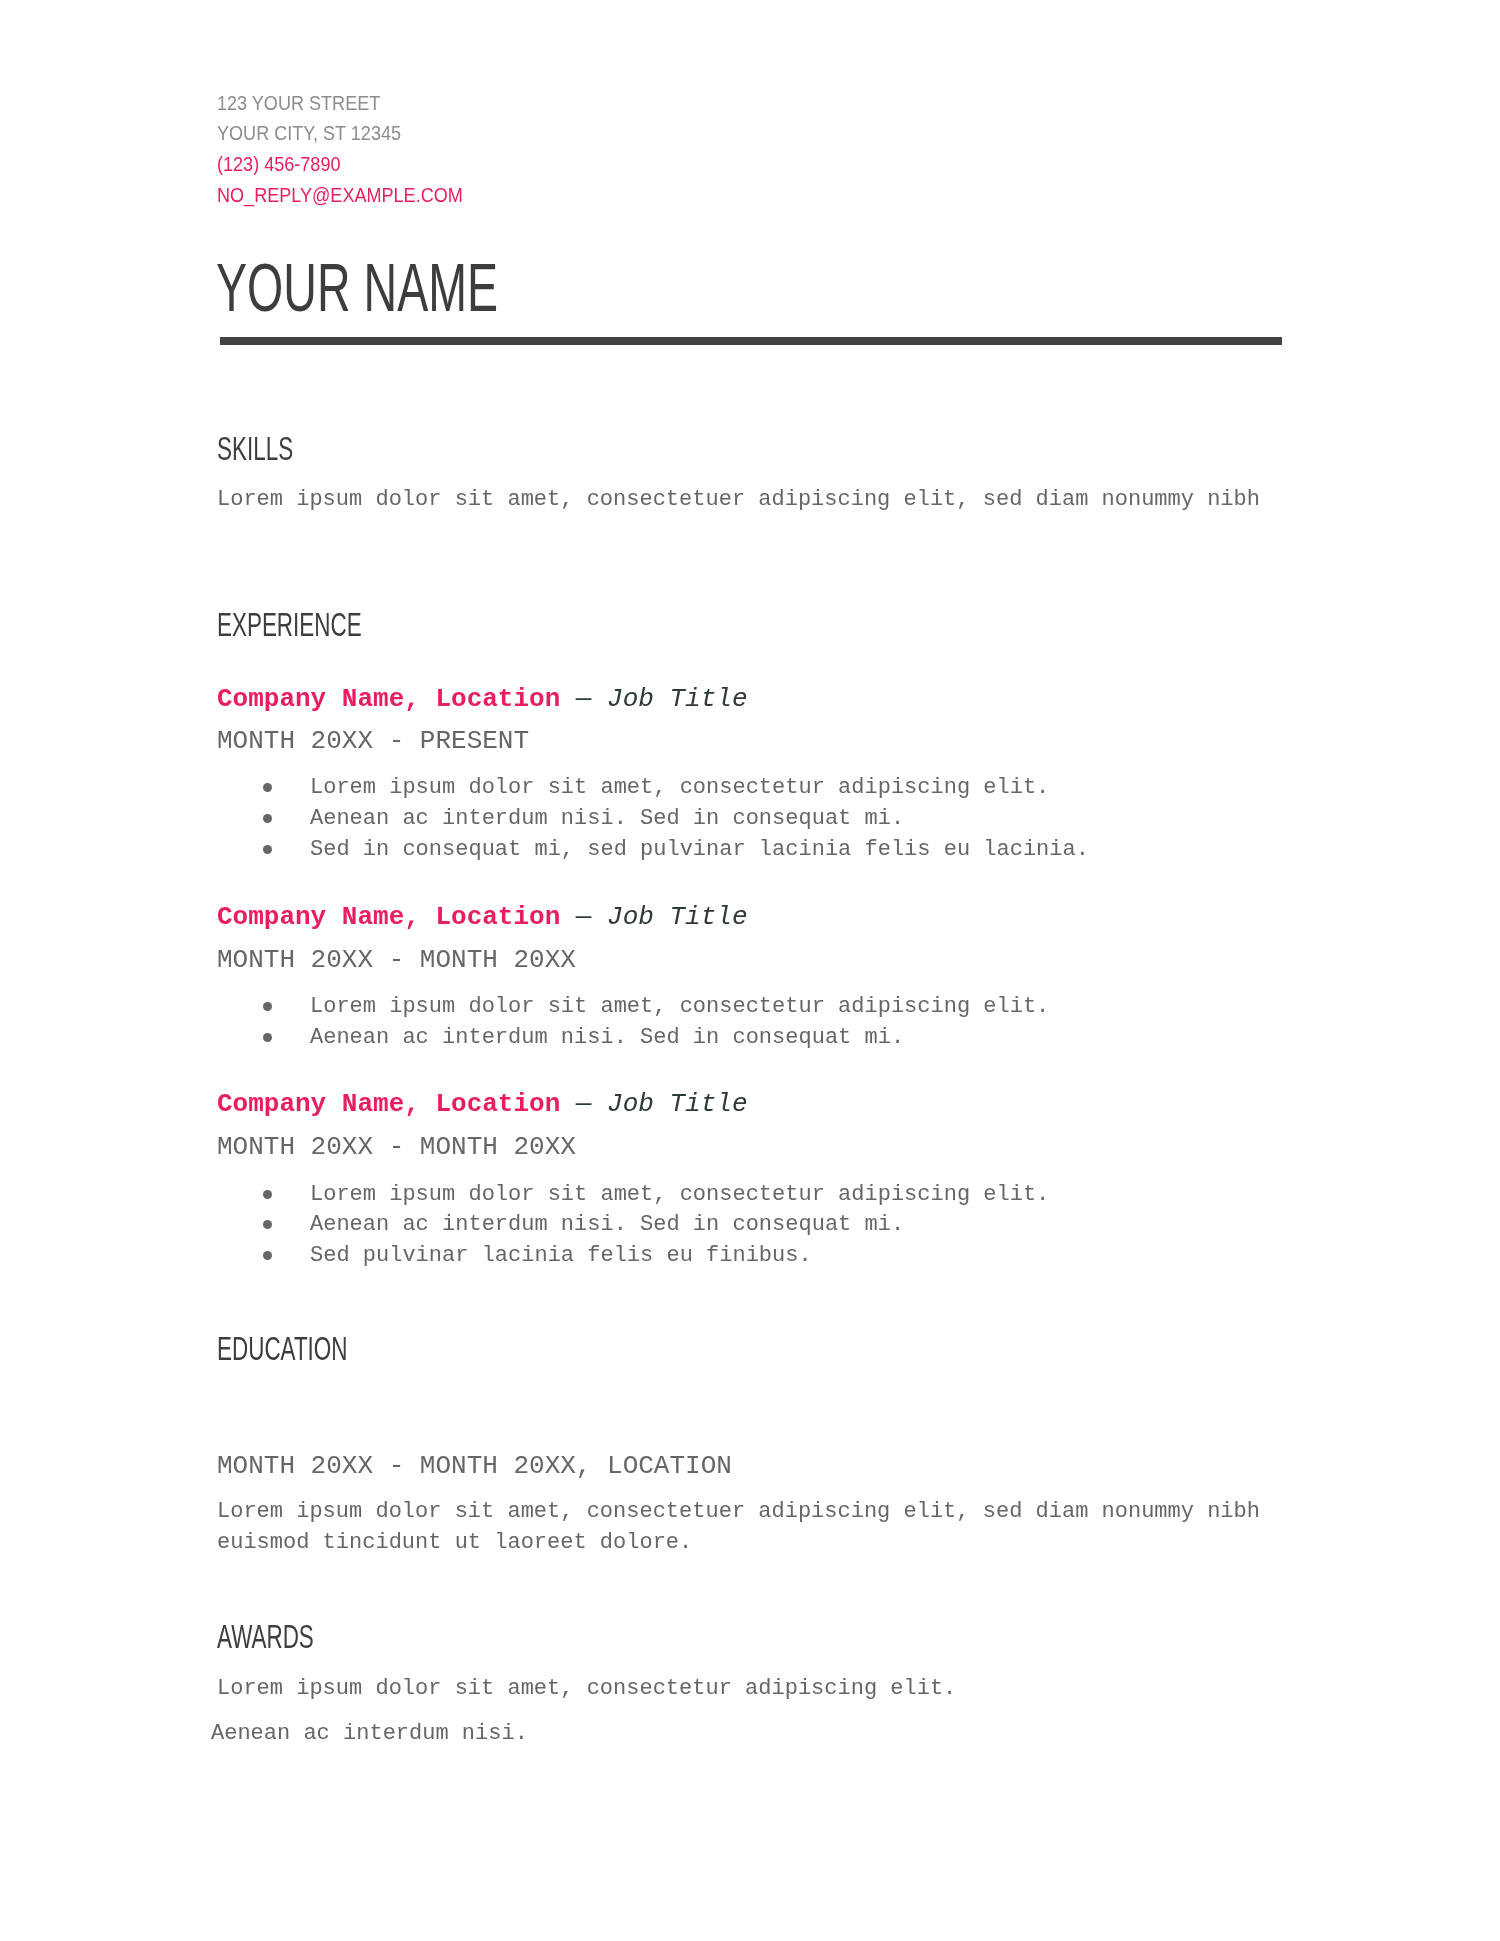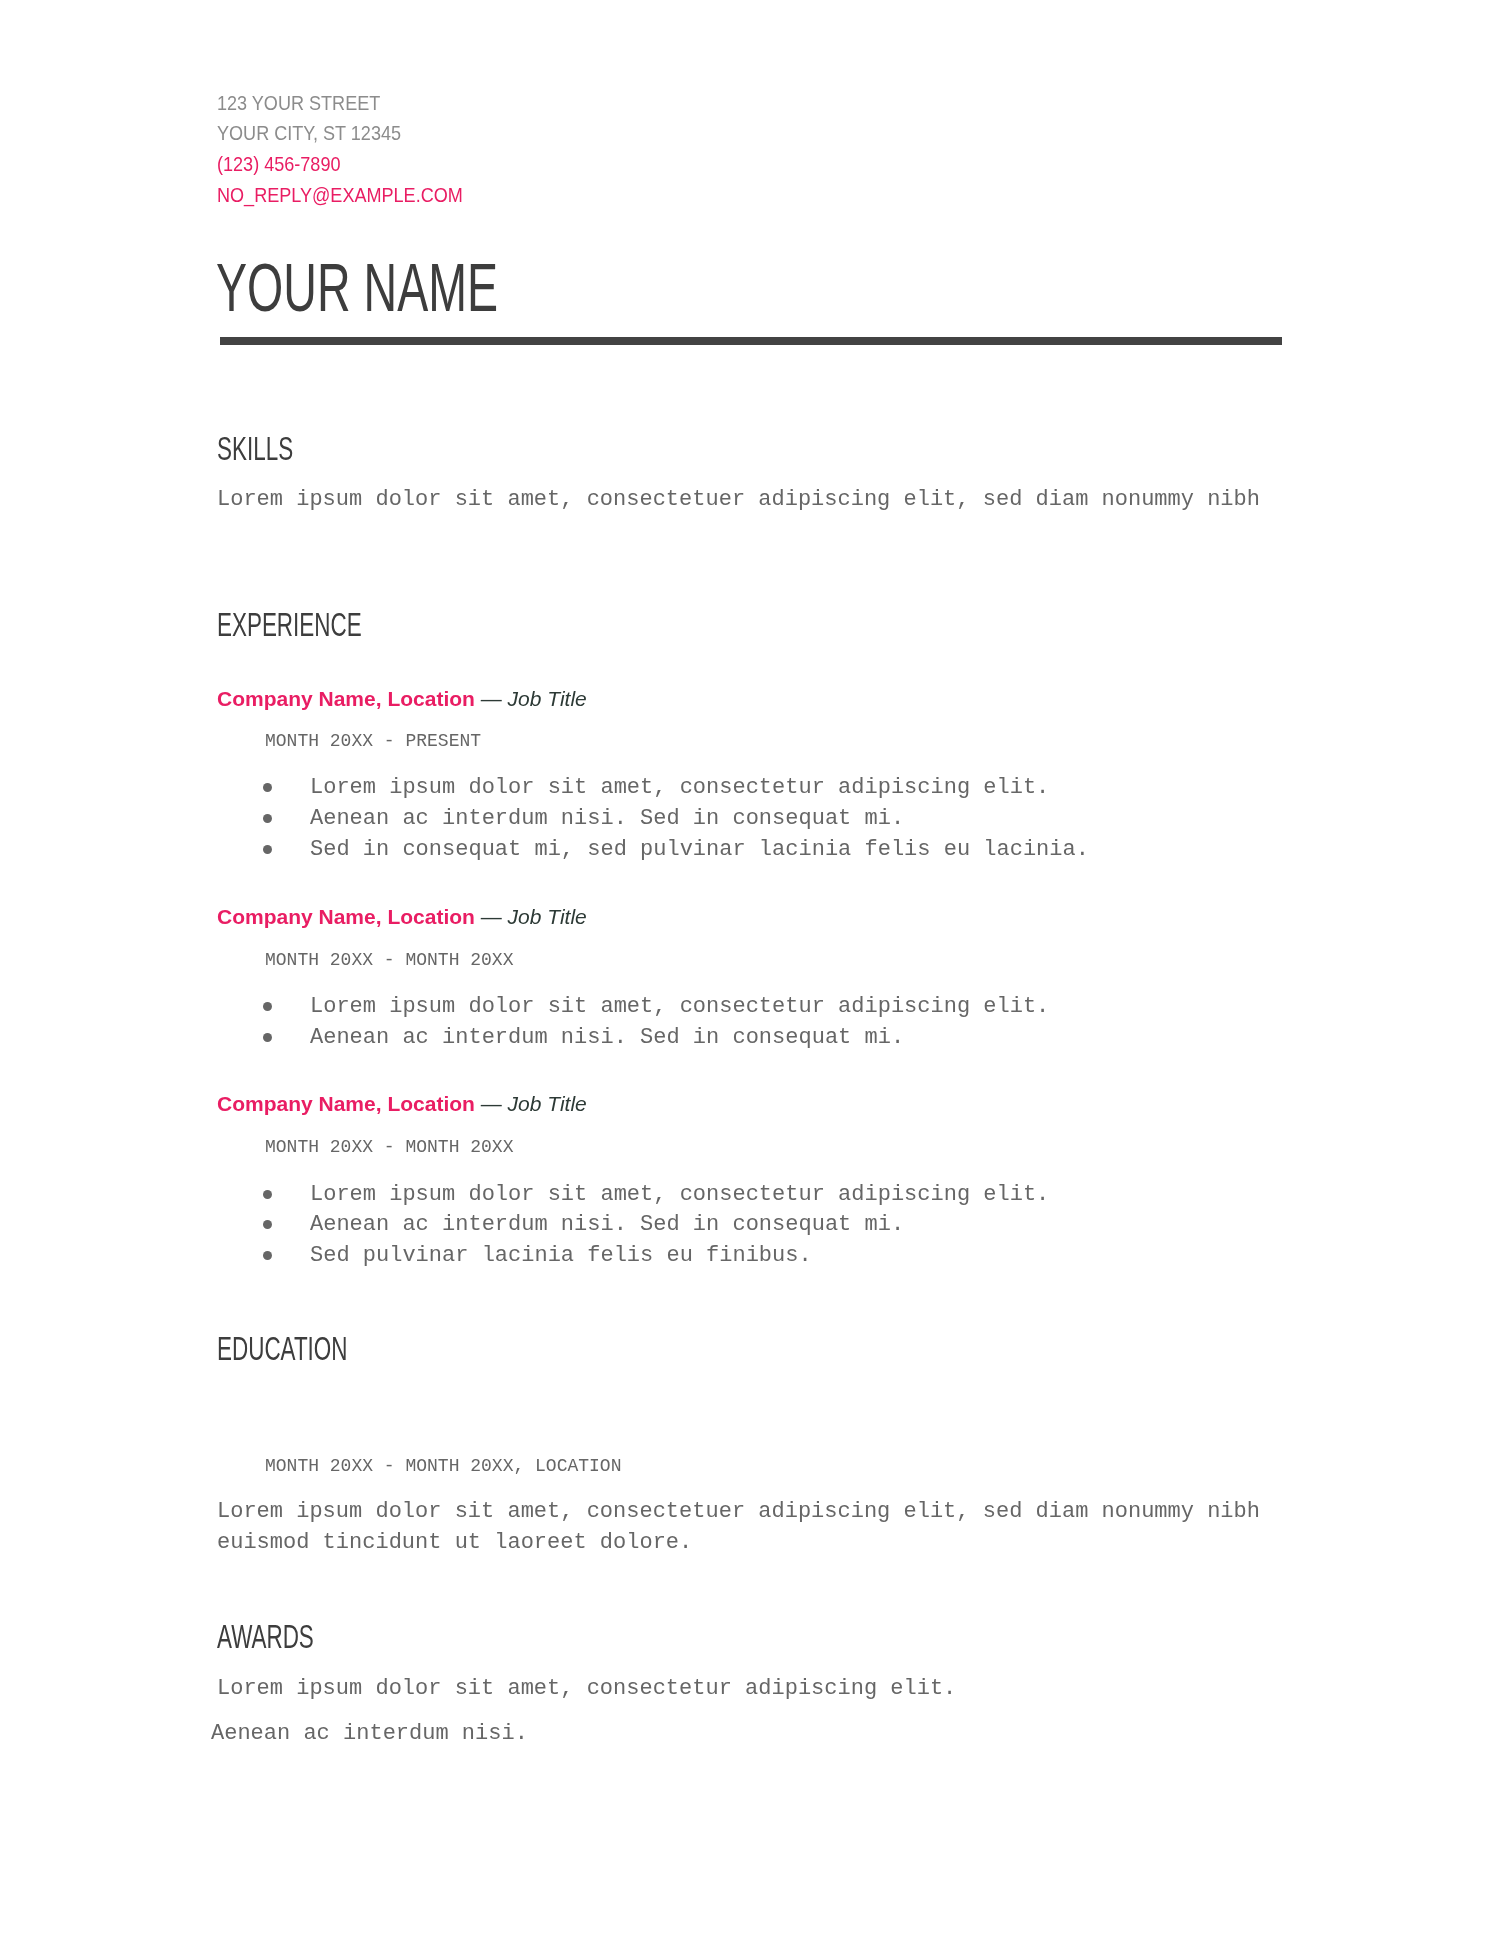--- a/index.html
+++ b/index.html
@@ -66,43 +66,42 @@
     
     .body-text {
       font-family: "Liberation Mono", "DejaVu Sans Mono", monospace;
       font-size: 22px;
       line-height: 31px;
       color: #666666;
     }
 
     
     .entry-title {
-      font-family: Liberation Sans, sans-serif;
-      font-size: 21px;
+      font-family: Liberation Mono, monospace;
+      font-size: 26px;
       line-height: 30px;
     }
     .entry-title .org {
       color: #e91d63;
       font-weight: bold;
     }
     .entry-title .sep {
       color: #2d3a36;
     }
     .entry-title .role {
       color: #2d3a36;
       font-style: italic;
     }
 
     .date-line {
       font-family: "Liberation Mono", "DejaVu Sans Mono", monospace;
-      font-size: 18px;
+      font-size: 26px;
       line-height: 26px;
       color: #666666;
       text-transform: uppercase;
-      margin-left: 48px;
     }
 
     .bullet-row {
       position: absolute;
       left: 263px;
       height: 31px;
       white-space: nowrap;
     }
     .bullet-dot {
       position: absolute;

